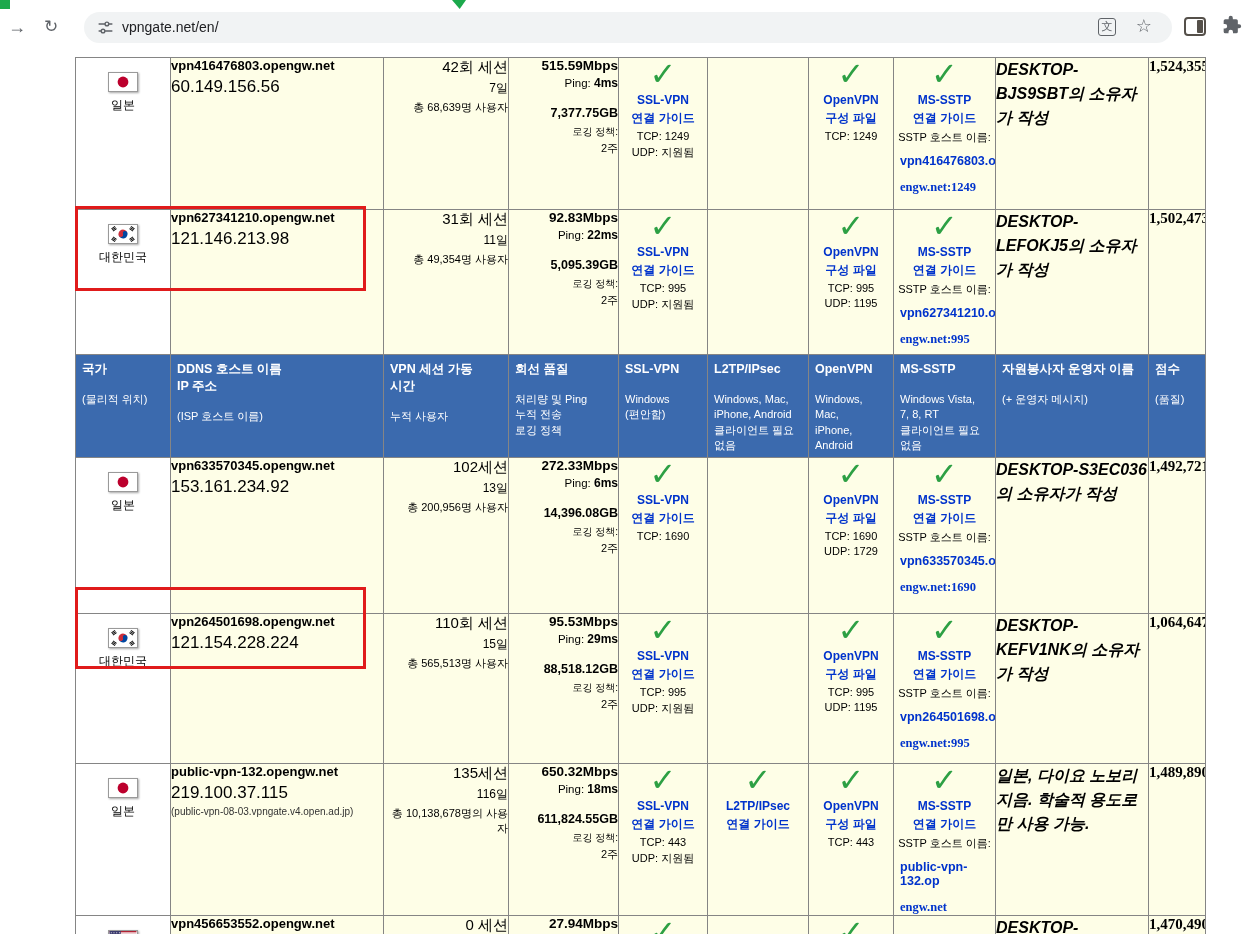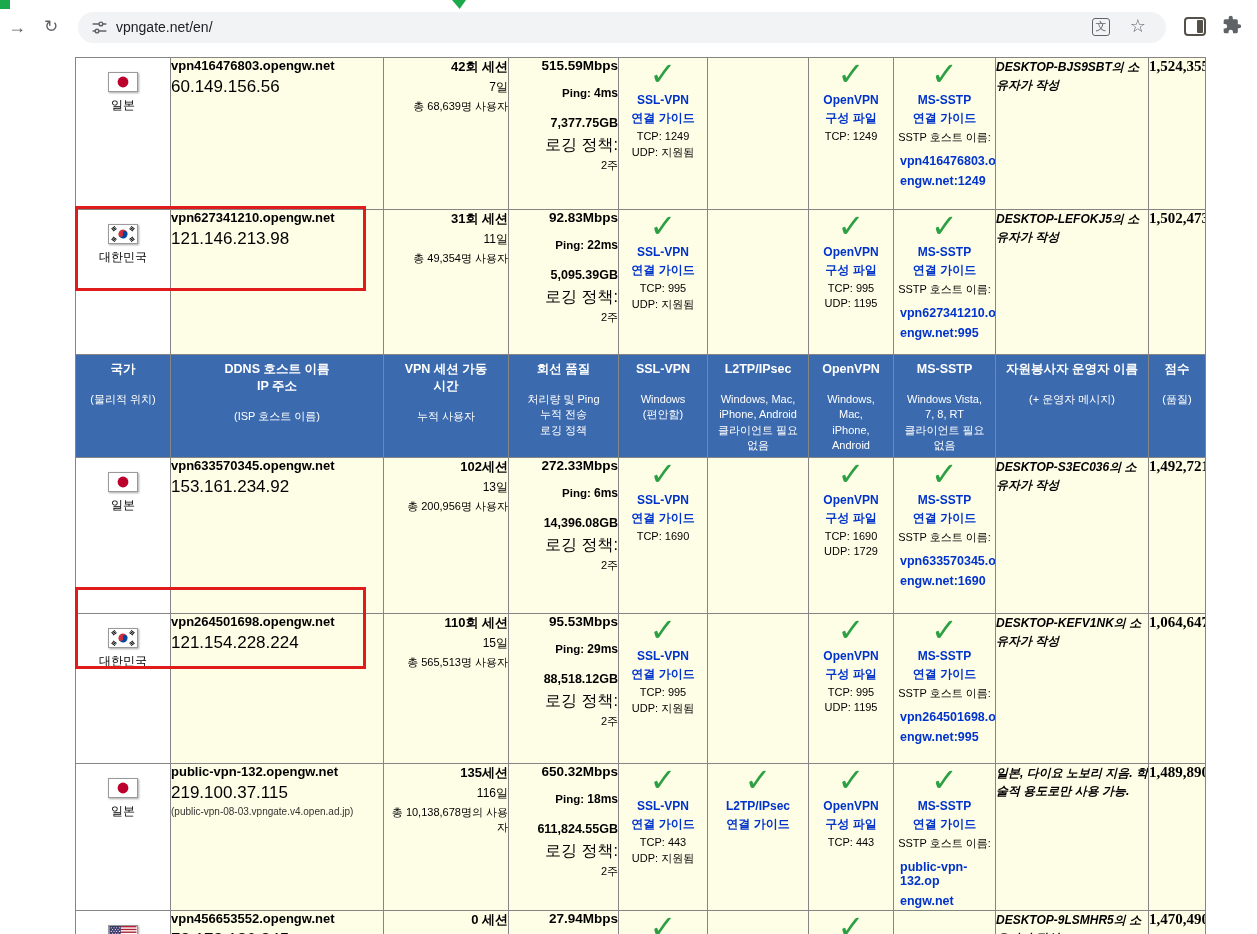--- a/index.html
+++ b/index.html
@@ -12,69 +12,69 @@
   .page { position:relative; width:1257px; height:934px; overflow:hidden; background:#fff; }
 
   
   .chrome { position:absolute; left:0; top:0; width:1257px; height:57px; background:#fff; }
   .tab-sliver { position:absolute; top:0; background:#1ca94c; }
   .tab-sliver.s1 { left:0; width:10px; height:9px; }
   .tab-sliver.s2 { left:452px; width:14px; height:9px; clip-path:polygon(0 0,100% 0,55% 100%); }
   .nav-ic { position:absolute; top:17px; font-size:18px; color:#5f6368; cursor:pointer; line-height:20px; }
   .fwd { left:8px; }
   .reload { left:44px; font-size:17px; }
-  .omnibox { position:absolute; left:78px; top:12px; width:1088px; height:31px; border-radius:16px; background:#f1f3f4; cursor:text; }
+  .omnibox { position:absolute; left:84px; top:12px; width:1088px; height:31px; border-radius:16px; background:#f1f3f4; cursor:text; }
   .site-ic { position:absolute; left:13px; top:7px; width:17px; height:17px; }
   .url-text { position:absolute; left:38px; top:0; line-height:31px; font-size:14px; color:#202124; white-space:nowrap; }
   .translate-ic { position:absolute; right:56px; top:6px; width:18px; height:18px; border:1.6px solid #5f6368; border-radius:3px; color:#5f6368; font-size:11px; text-align:center; line-height:15px; cursor:pointer; }
   .star-ic { position:absolute; right:20px; top:3px; font-size:18px; color:#5f6368; cursor:pointer; }
   .sidepanel-ic { position:absolute; left:1184px; top:17px; width:22px; height:19px; border:2px solid #55504a; border-radius:4px; cursor:pointer; }
   .sidepanel-ic::after { content:""; position:absolute; right:1px; top:1px; bottom:1px; width:6px; background:#55504a; border-radius:1px; }
   .puzzle-ic { position:absolute; left:1222px; top:15px; width:20px; height:20px; cursor:pointer; }
 
   
   .vpn-table { position:absolute; left:75px; top:57px; width:1130px; border-collapse:collapse; table-layout:fixed; background:#fefee7; }
   .vpn-table td, .vpn-table th { border:1px solid #858585; vertical-align:top; padding:0; overflow:hidden; }
   tr.h152{height:152px} tr.h145{height:145px} tr.h77{height:77px} tr.h156{height:156px} tr.h150{height:150px} tr.h147{height:147px} tr.h140{height:140px}
 
-  .hrow th { background:#3b6aae; color:#fff; text-align:center; padding:6px 6px 4px 6px; font-weight:normal; }
+  .hrow th { background:#3b6aae; color:#fff; text-align:left; padding:6px 6px 4px 6px; font-weight:normal; }
   .h-title { font-weight:bold; font-size:12.5px; line-height:1.35; white-space:pre-line; }
   .h-sub { font-size:11px; line-height:1.4; white-space:pre-line; margin-top:14px; }
 
   .c-country { background:#fff; text-align:center; }
   .flagbox { margin:14px auto 0 auto; width:30px; height:20px; border:1px solid #9a9a9a; box-shadow:1px 1px 2px rgba(0,0,0,.35); background:#fff; }
   .flagbox svg { display:block; width:100%; height:100%; }
   .cname { font-size:12px; margin-top:5px; }
 
   .c-ddns { padding:9px 6px; }
   .host { font-weight:bold; font-size:13px; }
   .ip { font-size:17px; margin-top:4px; }
   .isp { font-size:10px; color:#333; margin-top:3px; }
 
   .c-sess { text-align:right; padding:9px 7px; }
-  .sess { font-weight:bold; font-size:13px; }
+  .sess { font-weight:normal; font-size:15px; }
   .uptime { font-size:12px; margin-top:3px; }
   .users { font-size:11px; margin-top:3px; }
 
   .c-qual { text-align:right; padding:9px 7px; }
   .speed { font-weight:bold; font-size:13.5px; }
-  .pingline { font-size:11.5px; margin-top:13px;font-weight:bold; }
+  .pingline { font-size:11.5px; margin-top:3px; }
   .pingline b { font-size:12px; }
   .transfer { font-weight:bold; font-size:12.5px; margin-top:16px; }
-  .loglabel { font-size:16px; margin-top:5px; }
+  .loglabel { font-size:10px; margin-top:5px; }
   .logval { font-size:11px; margin-top:2px; }
 
   .c-check { text-align:center; padding-top:8px; }
   .chk { display:block; color:#2da044; font-size:32px; line-height:32px; }
   a.blk { display:block; color:#0033cc; font-weight:bold; font-size:12px; text-decoration:none; margin-top:3px; cursor:pointer; }
   .sm { font-size:11px; margin-top:3px; }
   a.hostlink { display:block; text-align:left; padding-left:6px; color:#0033cc; font-weight:bold; font-size:12.5px; margin-top:9px; text-decoration:none; cursor:pointer; }
-  a.hostlink.second { margin-top:6px; }
-
-  .c-op { padding:9px 6px; font-style:italic; font-weight:bold; font-size:12px; line-height:1.5; }
+  a.hostlink.second { margin-top:12px;font-family:Liberation Serif, serif; }
+
+  .c-op { padding:9px 6px; font-style:italic; font-weight:bold; font-size:16px; line-height:1.5; }
   .c-score { padding:9px 4px 0 5px; font-weight:bold; font-size:15px;font-family:Liberation Serif, serif; }
 
   
   .hl { position:absolute; border:3px solid #e01b1b; pointer-events:none; }
   .hl1 { left:75px; top:206px; width:291px; height:85px; }
   .hl2 { left:75px; top:587px; width:291px; height:82px; }
 </style>
 </head>
 <body>
 

